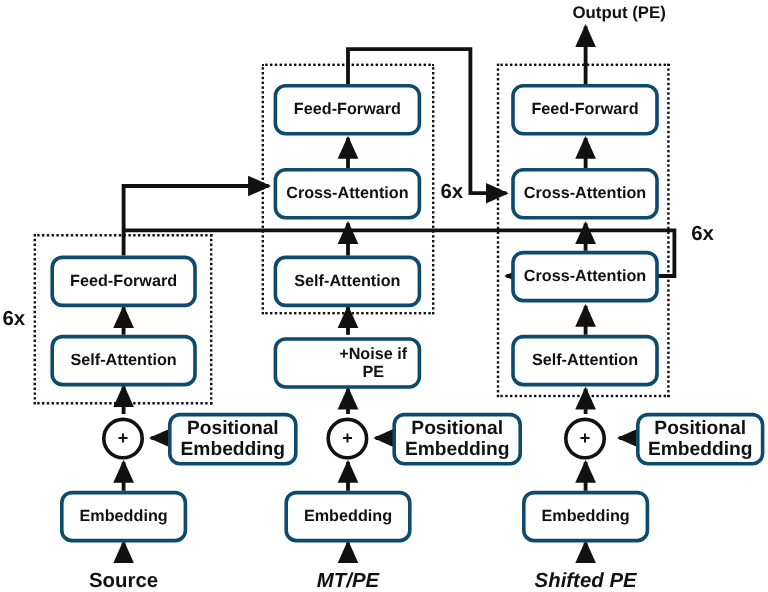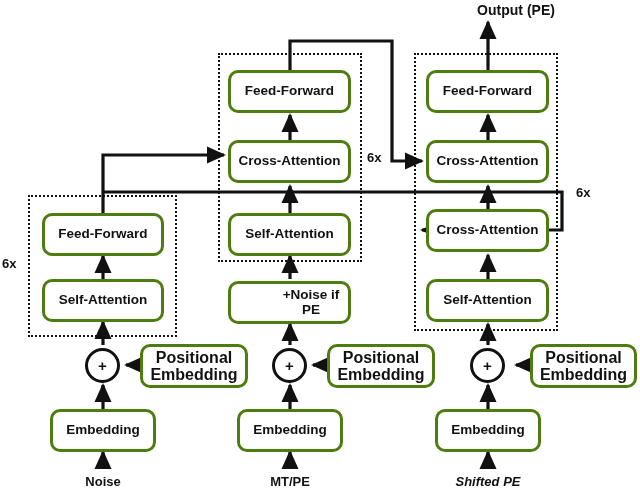--- a/index.html
+++ b/index.html
@@ -1,33 +1,33 @@
 <!DOCTYPE html>
 <html><head>
 <meta charset="utf-8">
 <style>
   html,body{margin:0;padding:0;background:#ffffff;}
   body{width:640px;height:493px;overflow:hidden;
        font-family:"Liberation Sans","DejaVu Sans",sans-serif;}
   #stage{position:relative;width:640px;height:493px;background:#fff;}
   svg.layer{position:absolute;left:0;top:0;width:640px;height:493px;}
-  .node{position:absolute;box-sizing:border-box;border:3px solid #4d7c0f;
+  .node{position:absolute;box-sizing:border-box;border:3px solid #0c4a6e;
         border-radius:10px;background:#fff;display:flex;align-items:center;
         justify-content:center;text-align:center;font-weight:bold;
         color:#111;line-height:1.08;}
   .node.sm{font-size:13.5px;}
   .node.two{font-size:16px;}
   .plus{position:absolute;box-sizing:border-box;width:35px;height:35px;
         border:3px solid #111;border-radius:50%;background:#fff;
         display:flex;align-items:center;justify-content:center;
         font-weight:bold;font-size:15px;color:#111;}
   .grp{position:absolute;box-sizing:border-box;
        border:2px dotted #111;background:transparent;}
   .lbl{position:absolute;font-weight:bold;color:#111;
-       font-size:13px;white-space:nowrap;}
+       font-size:17px;white-space:nowrap;}
   .lbl.c{transform:translateX(-50%);}
 </style>
 </head>
 <body>
 
 <div id="stage">
 
   <svg class="layer" viewBox="0 0 640 493" xmlns="http://www.w3.org/2000/svg">
     <defs>
       <marker id="ah" markerWidth="7" markerHeight="7" refX="5.4" refY="3.1" orient="auto" markerUnits="strokeWidth">
@@ -76,30 +76,30 @@
   <div class="lbl" style="left:367px;top:150px;">6x</div>
   <div class="lbl" style="left:576px;top:185px;">6x</div>
 
   <div class="lbl c" style="left:516px;top:2px;font-size:14px;">Output (PE)</div>
 
   <div class="node sm" style="left:42px;top:213px;width:122px;height:43px;">Feed-Forward</div>
   <div class="node sm" style="left:42px;top:279px;width:122px;height:43px;">Self-Attention</div>
   <div class="plus" style="left:85px;top:348px;">+</div>
   <div class="node two" style="left:140px;top:344px;width:108px;height:44px;padding:0 6px;">Positional Embedding</div>
   <div class="node sm" style="left:50px;top:409px;width:106px;height:43px;">Embedding</div>
-  <div class="lbl c" style="left:103px;top:474px;">Noise</div>
+  <div class="lbl c" style="left:103px;top:474px;">Source</div>
 
   <div class="node sm" style="left:228px;top:70px;width:123px;height:43px;">Feed-Forward</div>
   <div class="node sm" style="left:228px;top:140px;width:123px;height:43px;">Cross-Attention</div>
   <div class="node sm" style="left:228px;top:213px;width:123px;height:43px;">Self-Attention</div>
   <div class="node sm" style="left:228px;top:281px;width:123px;height:43px;padding-left:43px;">+Noise if PE</div>
   <div class="plus" style="left:272px;top:348px;">+</div>
   <div class="node two" style="left:327px;top:344px;width:108px;height:44px;padding:0 6px;">Positional Embedding</div>
   <div class="node sm" style="left:237px;top:409px;width:106px;height:43px;">Embedding</div>
-  <div class="lbl c" style="left:290px;top:474px;">MT/PE</div>
+  <div class="lbl c" style="left:290px;top:474px;font-style:italic;">MT/PE</div>
 
   <div class="node sm" style="left:426px;top:70px;width:123px;height:43px;">Feed-Forward</div>
   <div class="node sm" style="left:426px;top:140px;width:123px;height:43px;">Cross-Attention</div>
   <div class="node sm" style="left:426px;top:209px;width:123px;height:43px;">Cross-Attention</div>
   <div class="node sm" style="left:426px;top:279px;width:123px;height:43px;">Self-Attention</div>
   <div class="plus" style="left:470px;top:348px;">+</div>
   <div class="node two" style="left:530px;top:344px;width:107px;height:44px;padding:0 6px;">Positional Embedding</div>
   <div class="node sm" style="left:435px;top:409px;width:106px;height:43px;">Embedding</div>
   <div class="lbl c" style="left:488px;top:474px;font-style:italic;">Shifted PE</div>
 

